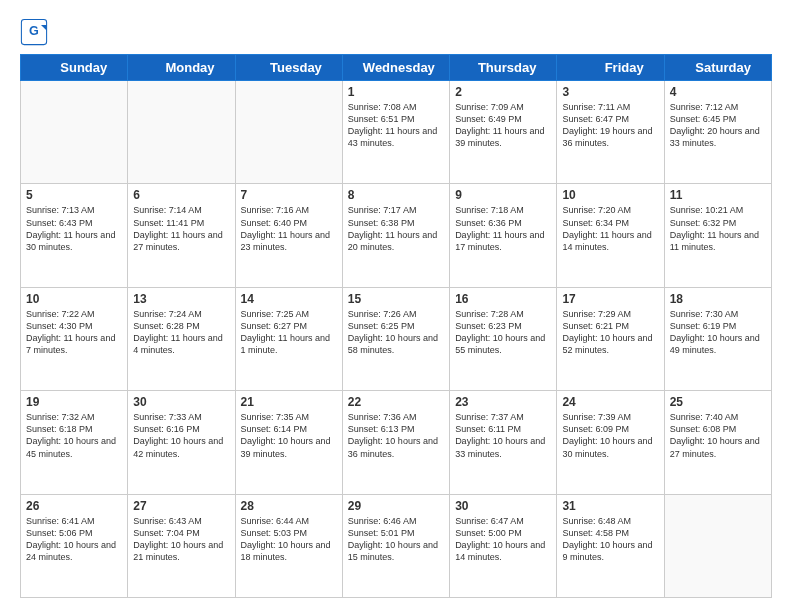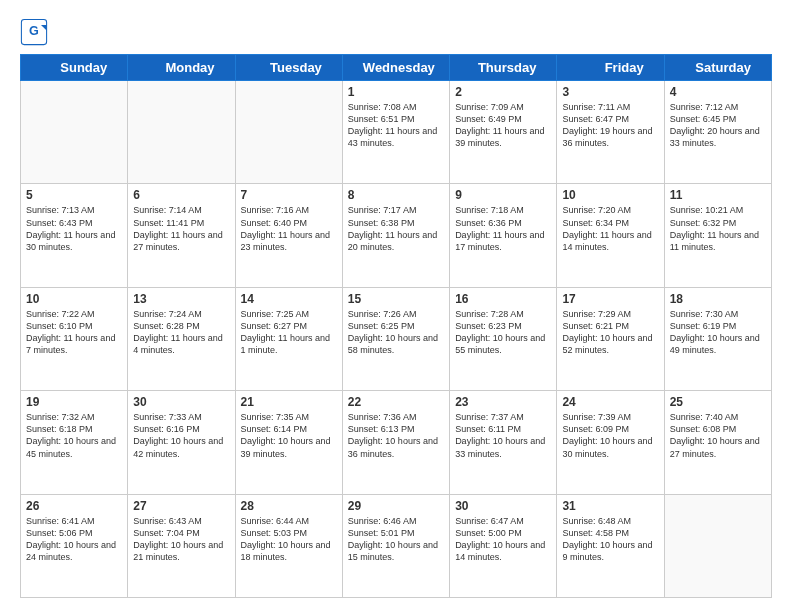--- a/index.html
+++ b/index.html
@@ -205,21 +205,21 @@
             <span class="day-num">11</span>
             <div class="cell-text">Sunrise: 10:21 AM</div>
             <div class="cell-text">Sunset: 6:32 PM</div>
             <div class="cell-text">Daylight: 11 hours and 11 minutes.</div>
           </td>
         </tr>
         <tr>
           <td>
             <span class="day-num">10</span>
             <div class="cell-text">Sunrise: 7:22 AM</div>
-            <div class="cell-text">Sunset: 6:10 PM</div>
+            <div class="cell-text">Sunset: 4:30 PM</div>
             <div class="cell-text">Daylight: 11 hours and 7 minutes.</div>
           </td>
           <td>
             <span class="day-num">13</span>
             <div class="cell-text">Sunrise: 7:24 AM</div>
             <div class="cell-text">Sunset: 6:28 PM</div>
             <div class="cell-text">Daylight: 11 hours and 4 minutes.</div>
           </td>
           <td>
             <span class="day-num">14</span>

